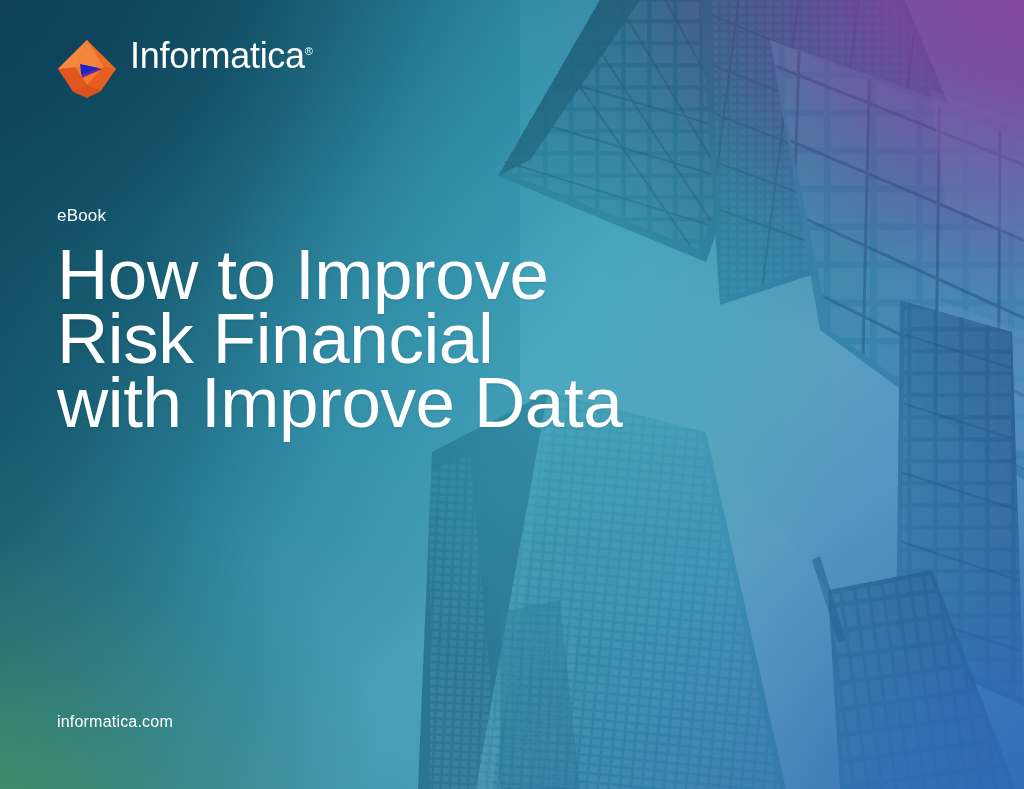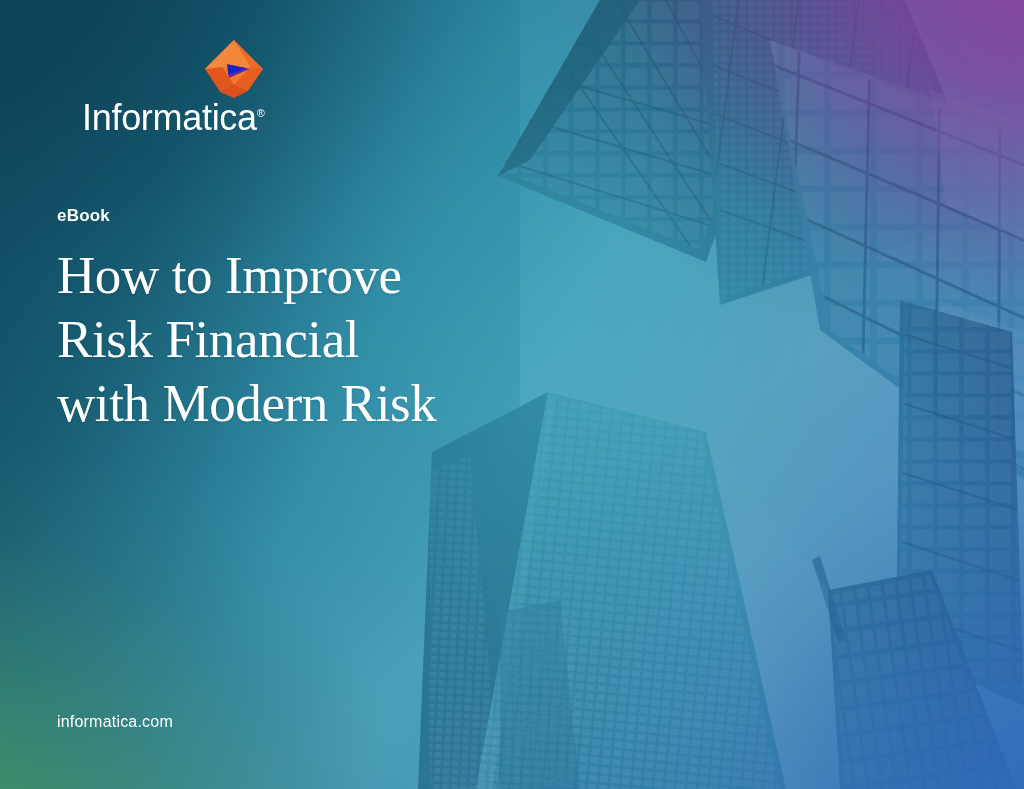--- a/index.html
+++ b/index.html
@@ -84,24 +84,23 @@
 
   
   #content {
     position:absolute; inset:0;
     z-index:10;
   }
 
   
   #logo {
     position:absolute;
-    left:70px; top:38px;
-    display:flex; align-items:flex-end;
+    left:56px; top:38px;
+    display:flex; align-items:flex-start;
     height:64px;
-    flex-direction:column;
   }
   #logo-mark { width:62px; height:62px; display:block; flex:0 0 auto; }
   #logo-word {
     margin-left:12px;
     color:#ffffff;
     font-size:36px;
     font-weight:400;
     letter-spacing:-0.3px;
     line-height:1;
     position:relative;
@@ -114,36 +113,36 @@
     color:#ffffff;
     letter-spacing:0;
   }
 
   
   #eyebrow {
     position:absolute;
     left:57px; top:206px;
     color:#ffffff;
     font-size:17px;
-    font-weight:700;
+    font-weight:400;
     letter-spacing:0.2px;
     line-height:1.2;
   }
 
   
   #title {
     position:absolute;
     left:57px; top:243px;
     width:620px;
     color:#ffffff;
-    font-size:53px;
+    font-size:71px;
     line-height:64px;
     font-weight:300;
     letter-spacing:-0.4px;
-    font-family:Liberation Serif, serif;
+    font-family:Liberation Sans, sans-serif;
     text-shadow:0 1px 3px rgba(0,0,0,0.10);
   }
   #title .tline { display:block; white-space:nowrap; }
 
   
   #footer-url {
     position:absolute;
     left:57px; top:713px;
     color:#ffffff;
     font-size:16px;
@@ -364,19 +363,19 @@
         </svg>
       </span>
       <span id="logo-word"><span>Informatica</span><span id="logo-tm">®</span></span>
     </div>
 
     <div id="eyebrow">eBook</div>
 
     <h1 id="title">
       <span class="tline">How to Improve</span>
       <span class="tline">Risk Financial</span>
-      <span class="tline">with Modern Risk</span>
+      <span class="tline">with Improve Data</span>
     </h1>
 
     <div id="footer-url">informatica.com</div>
 
   </div>
 </div>
 
 </body></html>

